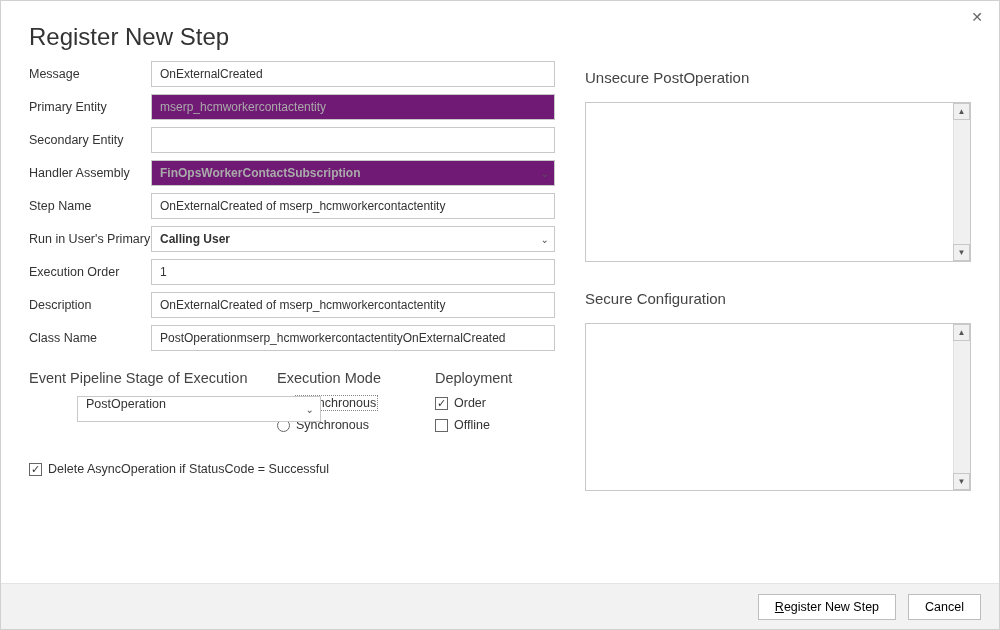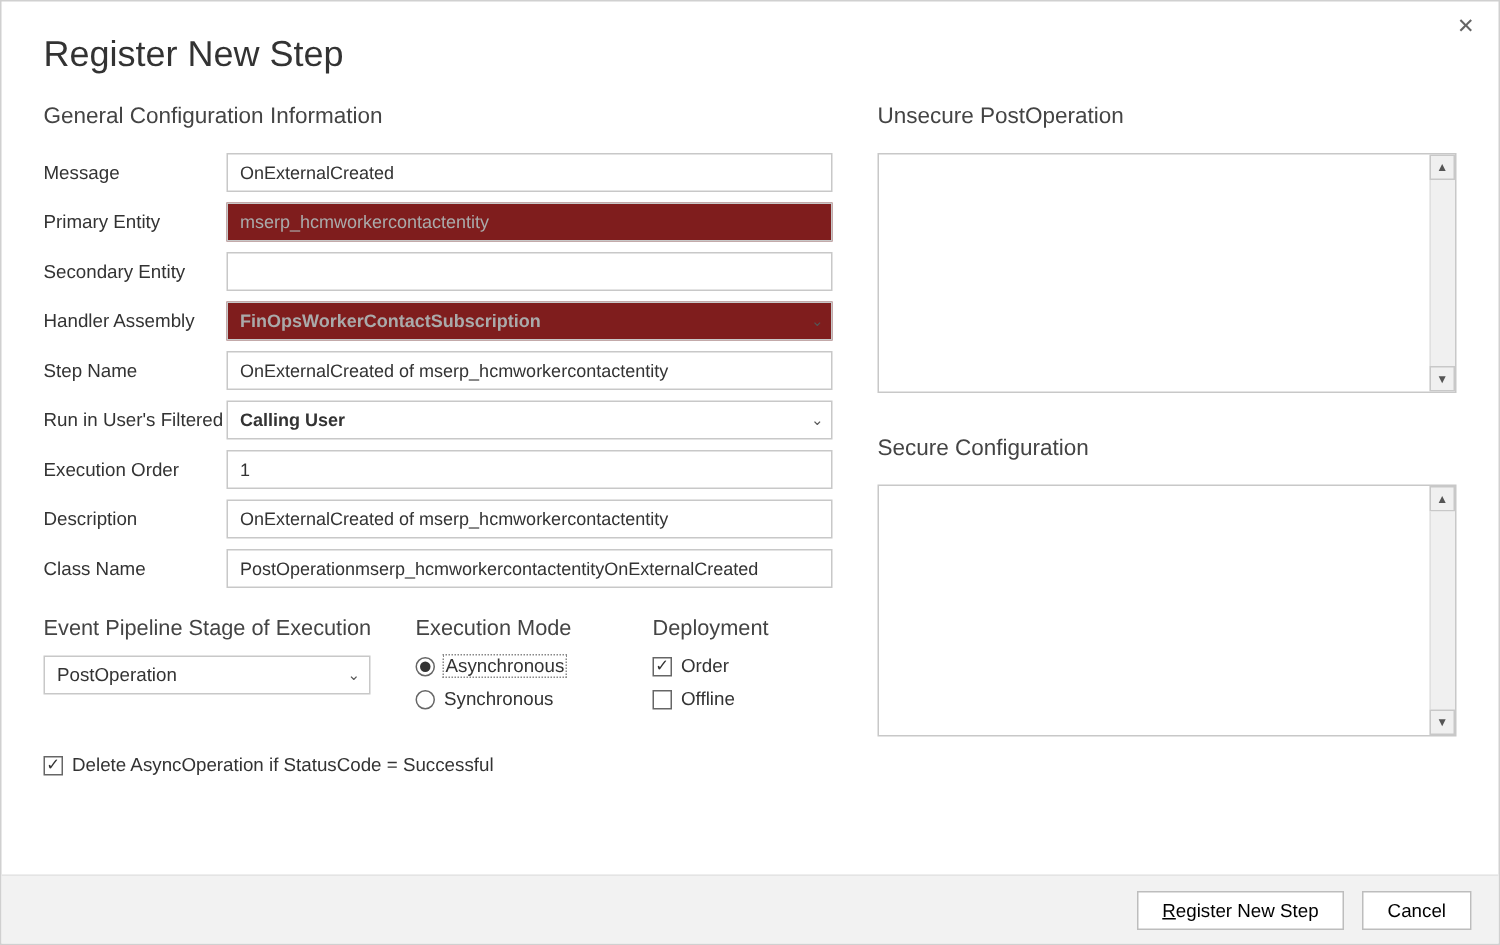--- a/index.html
+++ b/index.html
@@ -72,21 +72,21 @@
     height: 26px;
     border: 1px solid #c8c8c8;
     padding: 0 8px;
     font-size: 12px;
     font-family: inherit;
     color: #333;
     background: #fff;
   }
   .form-input.disabled {
     color: #aaa;
-    background: #7f1d1d;
+    background: #701a75;
   }
   .form-input::placeholder { color: #aaa; }
   .select-wrap {
     flex: 1;
     position: relative;
   }
   .select-wrap .form-input { width: 100%; padding-right: 7px; font-weight: bold; }
   .select-arrow {
     position: absolute;
     right: 6px;
@@ -106,29 +106,30 @@
   .triple-col.exec { width: 130px; }
   .triple-col.deploy { width: 120px; }
   .triple-heading {
     font-size: 14.5px;
     font-weight: 400;
     color: #444;
     margin-bottom: 10px;
     white-space: nowrap;
   }
   .pipeline-select {
-    width: 218px;
+    width: 244px;
     height: 26px;
     border: 1px solid #c8c8c8;
     padding: 0 8px;
     font-size: 12.5px;
     position: relative;
     display: flex;
-    align-items: center;
-    background: #fff;
+    align-items: flex-start;
+    background: #fff;
+    margin-left: 48px;
   }
   .radio-row, .check-row {
     display: flex;
     align-items: center;
     gap: 6px;
     font-size: 12.5px;
     margin-bottom: 8px;
     cursor: pointer;
   }
   .radio {
@@ -229,21 +230,20 @@
 
   <button class="close-btn">
     <span>✕</span>
   </button>
 
   <div class="title">Register New Step</div>
 
   <div class="content">
 
     <div class="left-col">
-      <div class="section-heading">General Configuration Information</div>
 
       <div class="form-row">
         <div class="form-label">Message</div>
         <input class="form-input" value="OnExternalCreated" style="">
       </div>
 
       <div class="form-row">
         <div class="form-label">Primary Entity</div>
         <input class="form-input disabled" readonly="" value="mserp_hcmworkercontactentity" style="">
       </div>
@@ -261,21 +261,21 @@
           <span class="select-arrow">⌄</span>
         </div>
       </div>
 
       <div class="form-row">
         <div class="form-label">Step Name</div>
         <input class="form-input" value="OnExternalCreated of mserp_hcmworkercontactentity" style="">
       </div>
 
       <div class="form-row">
-        <div class="form-label">Run in User's Filtered</div>
+        <div class="form-label">Run in User's Primary</div>
         <div class="select-wrap">
           <input class="form-input" readonly="" value="Calling User" style="">
           <span class="select-arrow">⌄</span>
         </div>
       </div>
 
       <div class="form-row">
         <div class="form-label">Execution Order</div>
         <input class="form-input" value="1" style="">
       </div>

